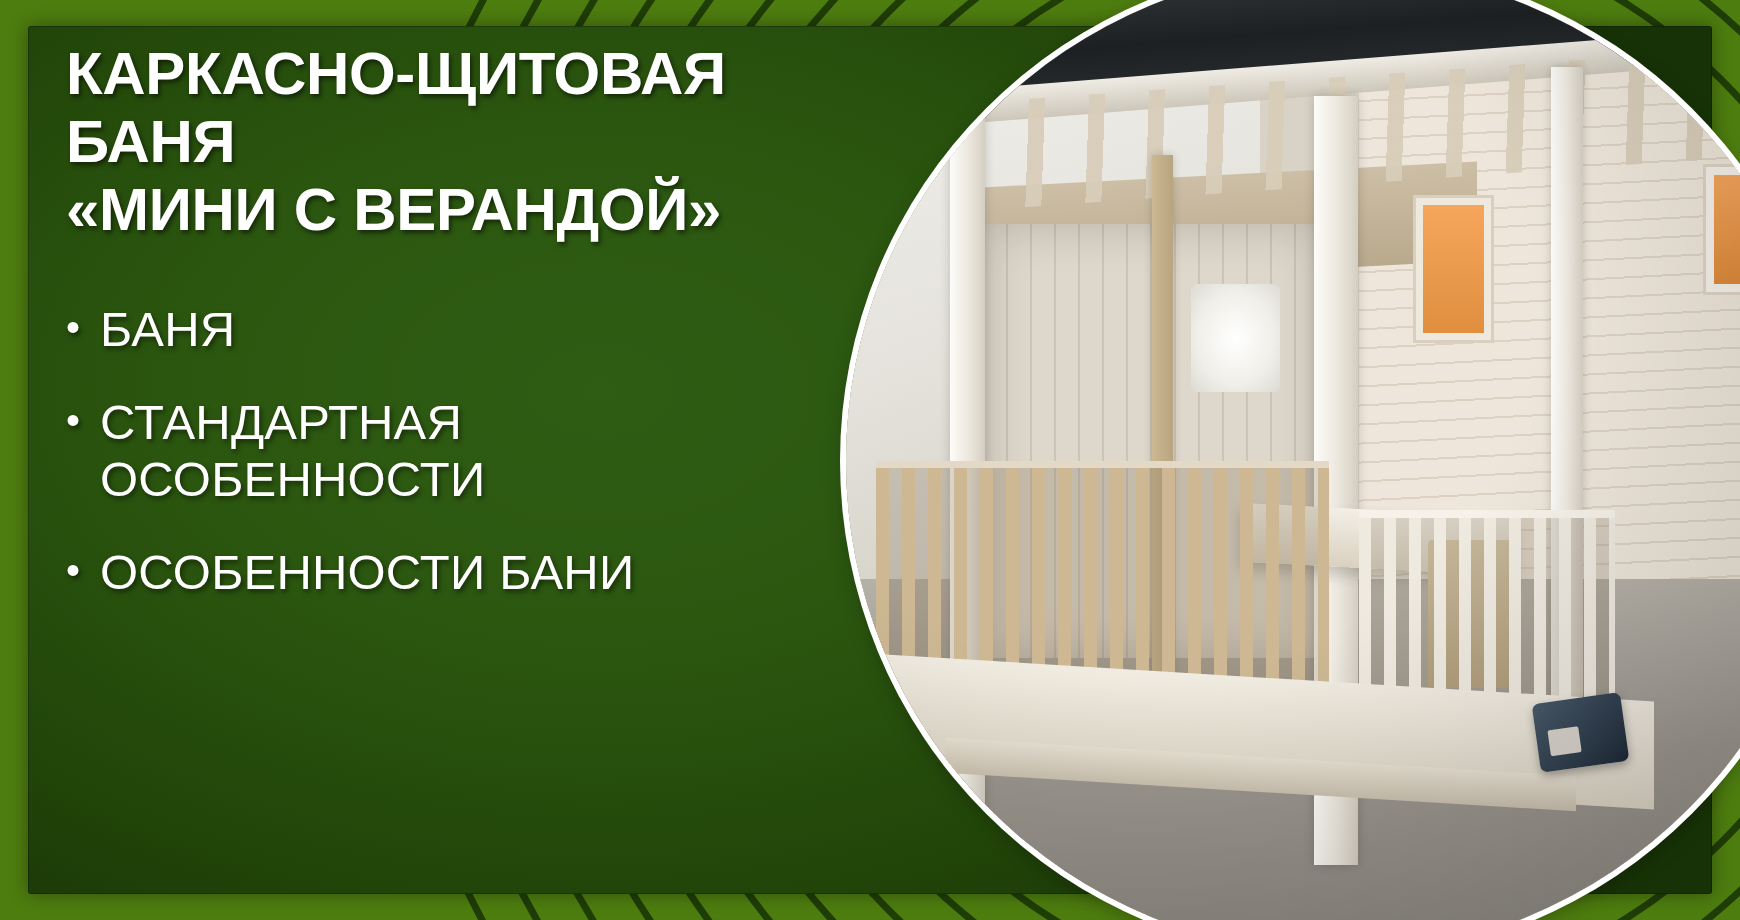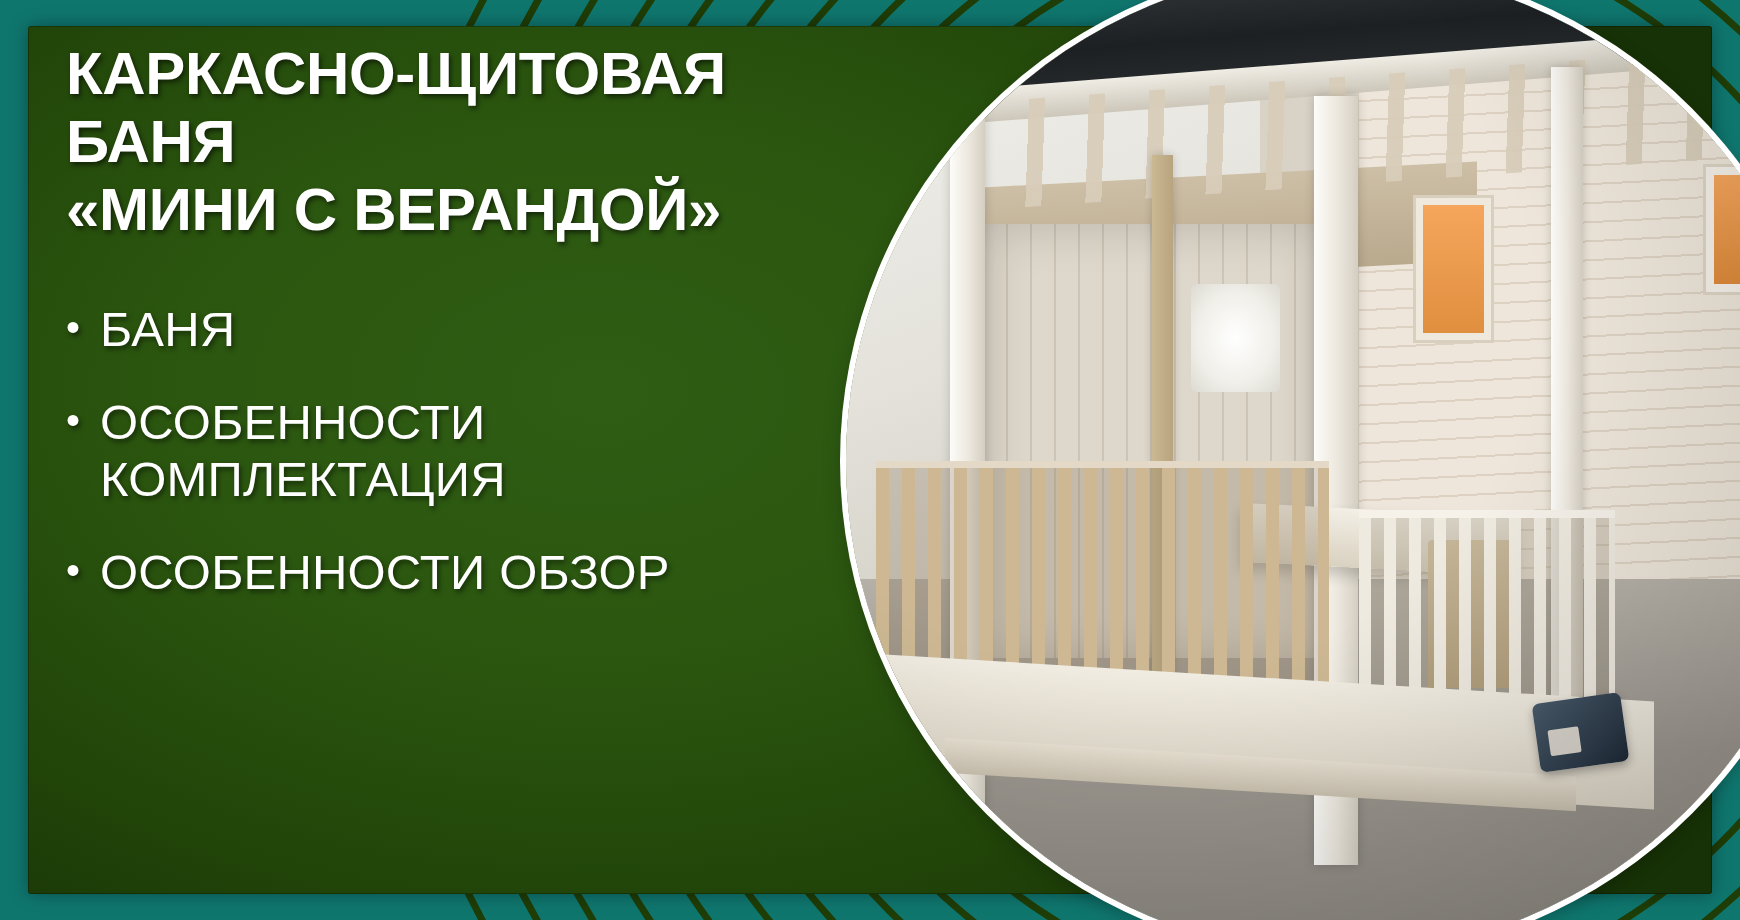--- a/index.html
+++ b/index.html
@@ -12,21 +12,21 @@
     height: 920px;
     overflow: hidden;
     font-family: "Liberation Sans", sans-serif;
   }
 
   #slide {
     position: relative;
     width: 1740px;
     height: 920px;
     overflow: hidden;
-    background: #0f766e;
+    background: #4d7c0f;
   }
 
   
   .arc-field {
     position: absolute;
     inset: 0;
     overflow: hidden;
   }
   .arc-field svg { display: block; }
 
@@ -295,25 +295,25 @@
 БАНЯ
 «МИНИ С ВЕРАНДОЙ»</h1>
 
         <ul class="bullets">
           <li>
             <span class="bullet-dot">•</span>
             <span class="bullet-text">БАНЯ</span>
           </li>
           <li>
             <span class="bullet-dot">•</span>
-            <span class="bullet-text">ОСОБЕННОСТИ КОМПЛЕКТАЦИЯ</span>
+            <span class="bullet-text">СТАНДАРТНАЯ ОСОБЕННОСТИ</span>
           </li>
           <li>
             <span class="bullet-dot">•</span>
-            <span class="bullet-text">ОСОБЕННОСТИ ОБЗОР</span>
+            <span class="bullet-text">ОСОБЕННОСТИ БАНИ</span>
           </li>
         </ul>
       </div>
 
     </div>
   </div>
 
   <div class="photo-wrap">
     <div class="photo">
       <div class="ph ph-bg-room"></div>

